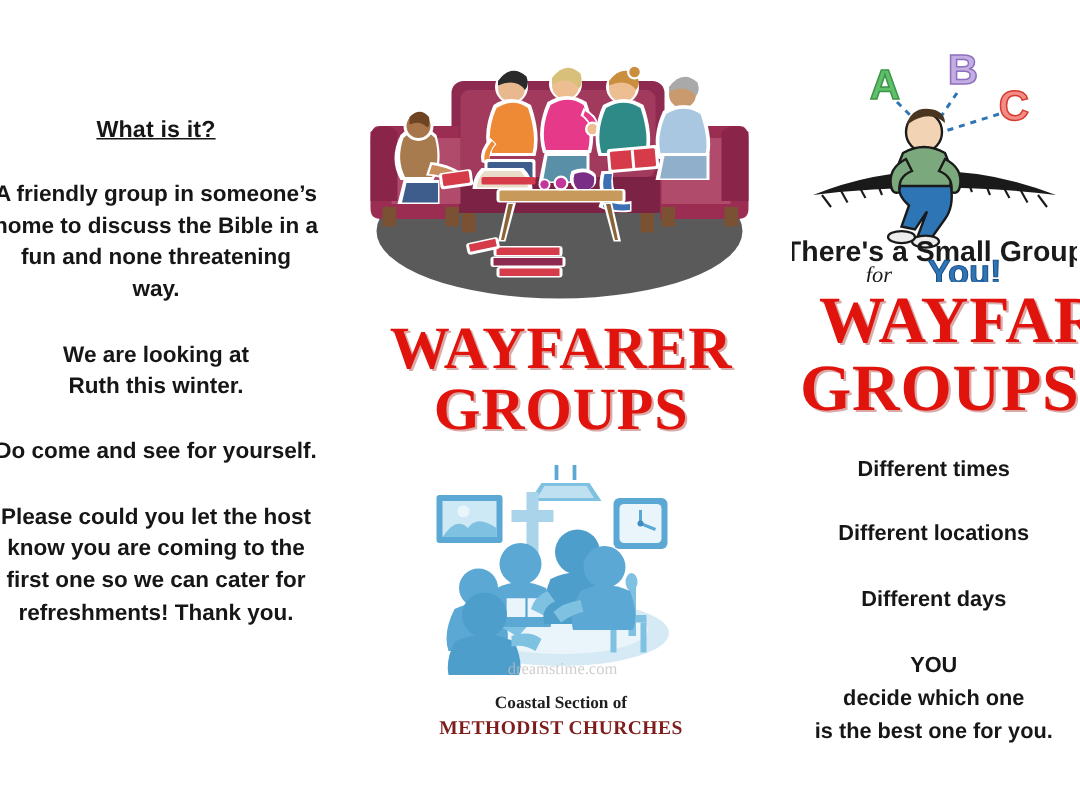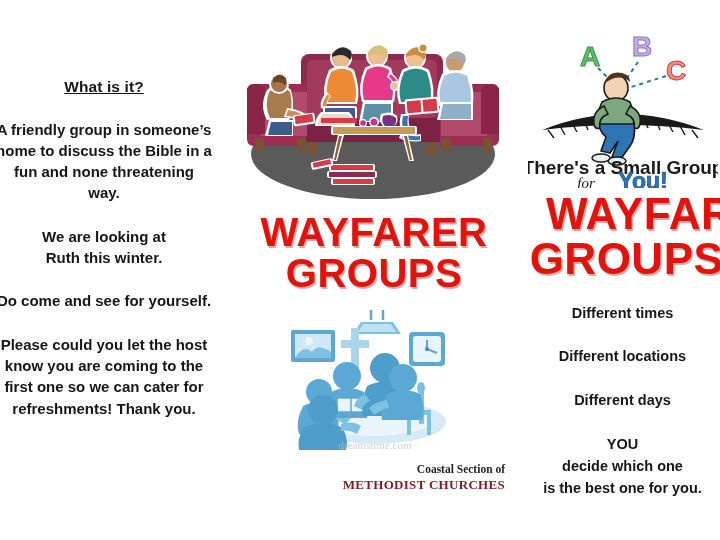--- a/index.html
+++ b/index.html
@@ -59,21 +59,21 @@
   }
 
   .sofa-art {
     position: relative;
     width: 256px;
     height: 190px;
     margin: 14px 0 0 2px;
   }
 
   .title-red {
-    font-family: Liberation Sans, sans-serif;
+    font-family: Liberation Serif, serif;
     font-weight: bold;
     color: #E0140C;
     text-shadow: 1.5px 1.5px 0 rgba(150,12,8,0.35);
     line-height: 1.02;
     letter-spacing: 0.5px;
   }
   .mid-title {
     font-size: 40px;
     margin-top: 8px;
   }
@@ -84,21 +84,20 @@
     width: 190px;
     height: 150px;
     margin: 12px auto 0 auto;
   }
 
   .caption {
     font-family: "Liberation Serif", serif;
     color: #3a3a3a;
     margin-top: 6px;
     line-height: 1.3;
-    text-align: right;
   }
   .caption .c1 { display:block; font-size: 11.5px; font-weight: bold; color:#1f1f1f; }
   .caption .c2 { display:block; font-size: 13px; font-weight: bold; color:#7f1d1d; letter-spacing:0.3px; }
 
   
   .col-right {
     position: absolute;
     left: 520px;
     top: 0;
     width: 205px;

